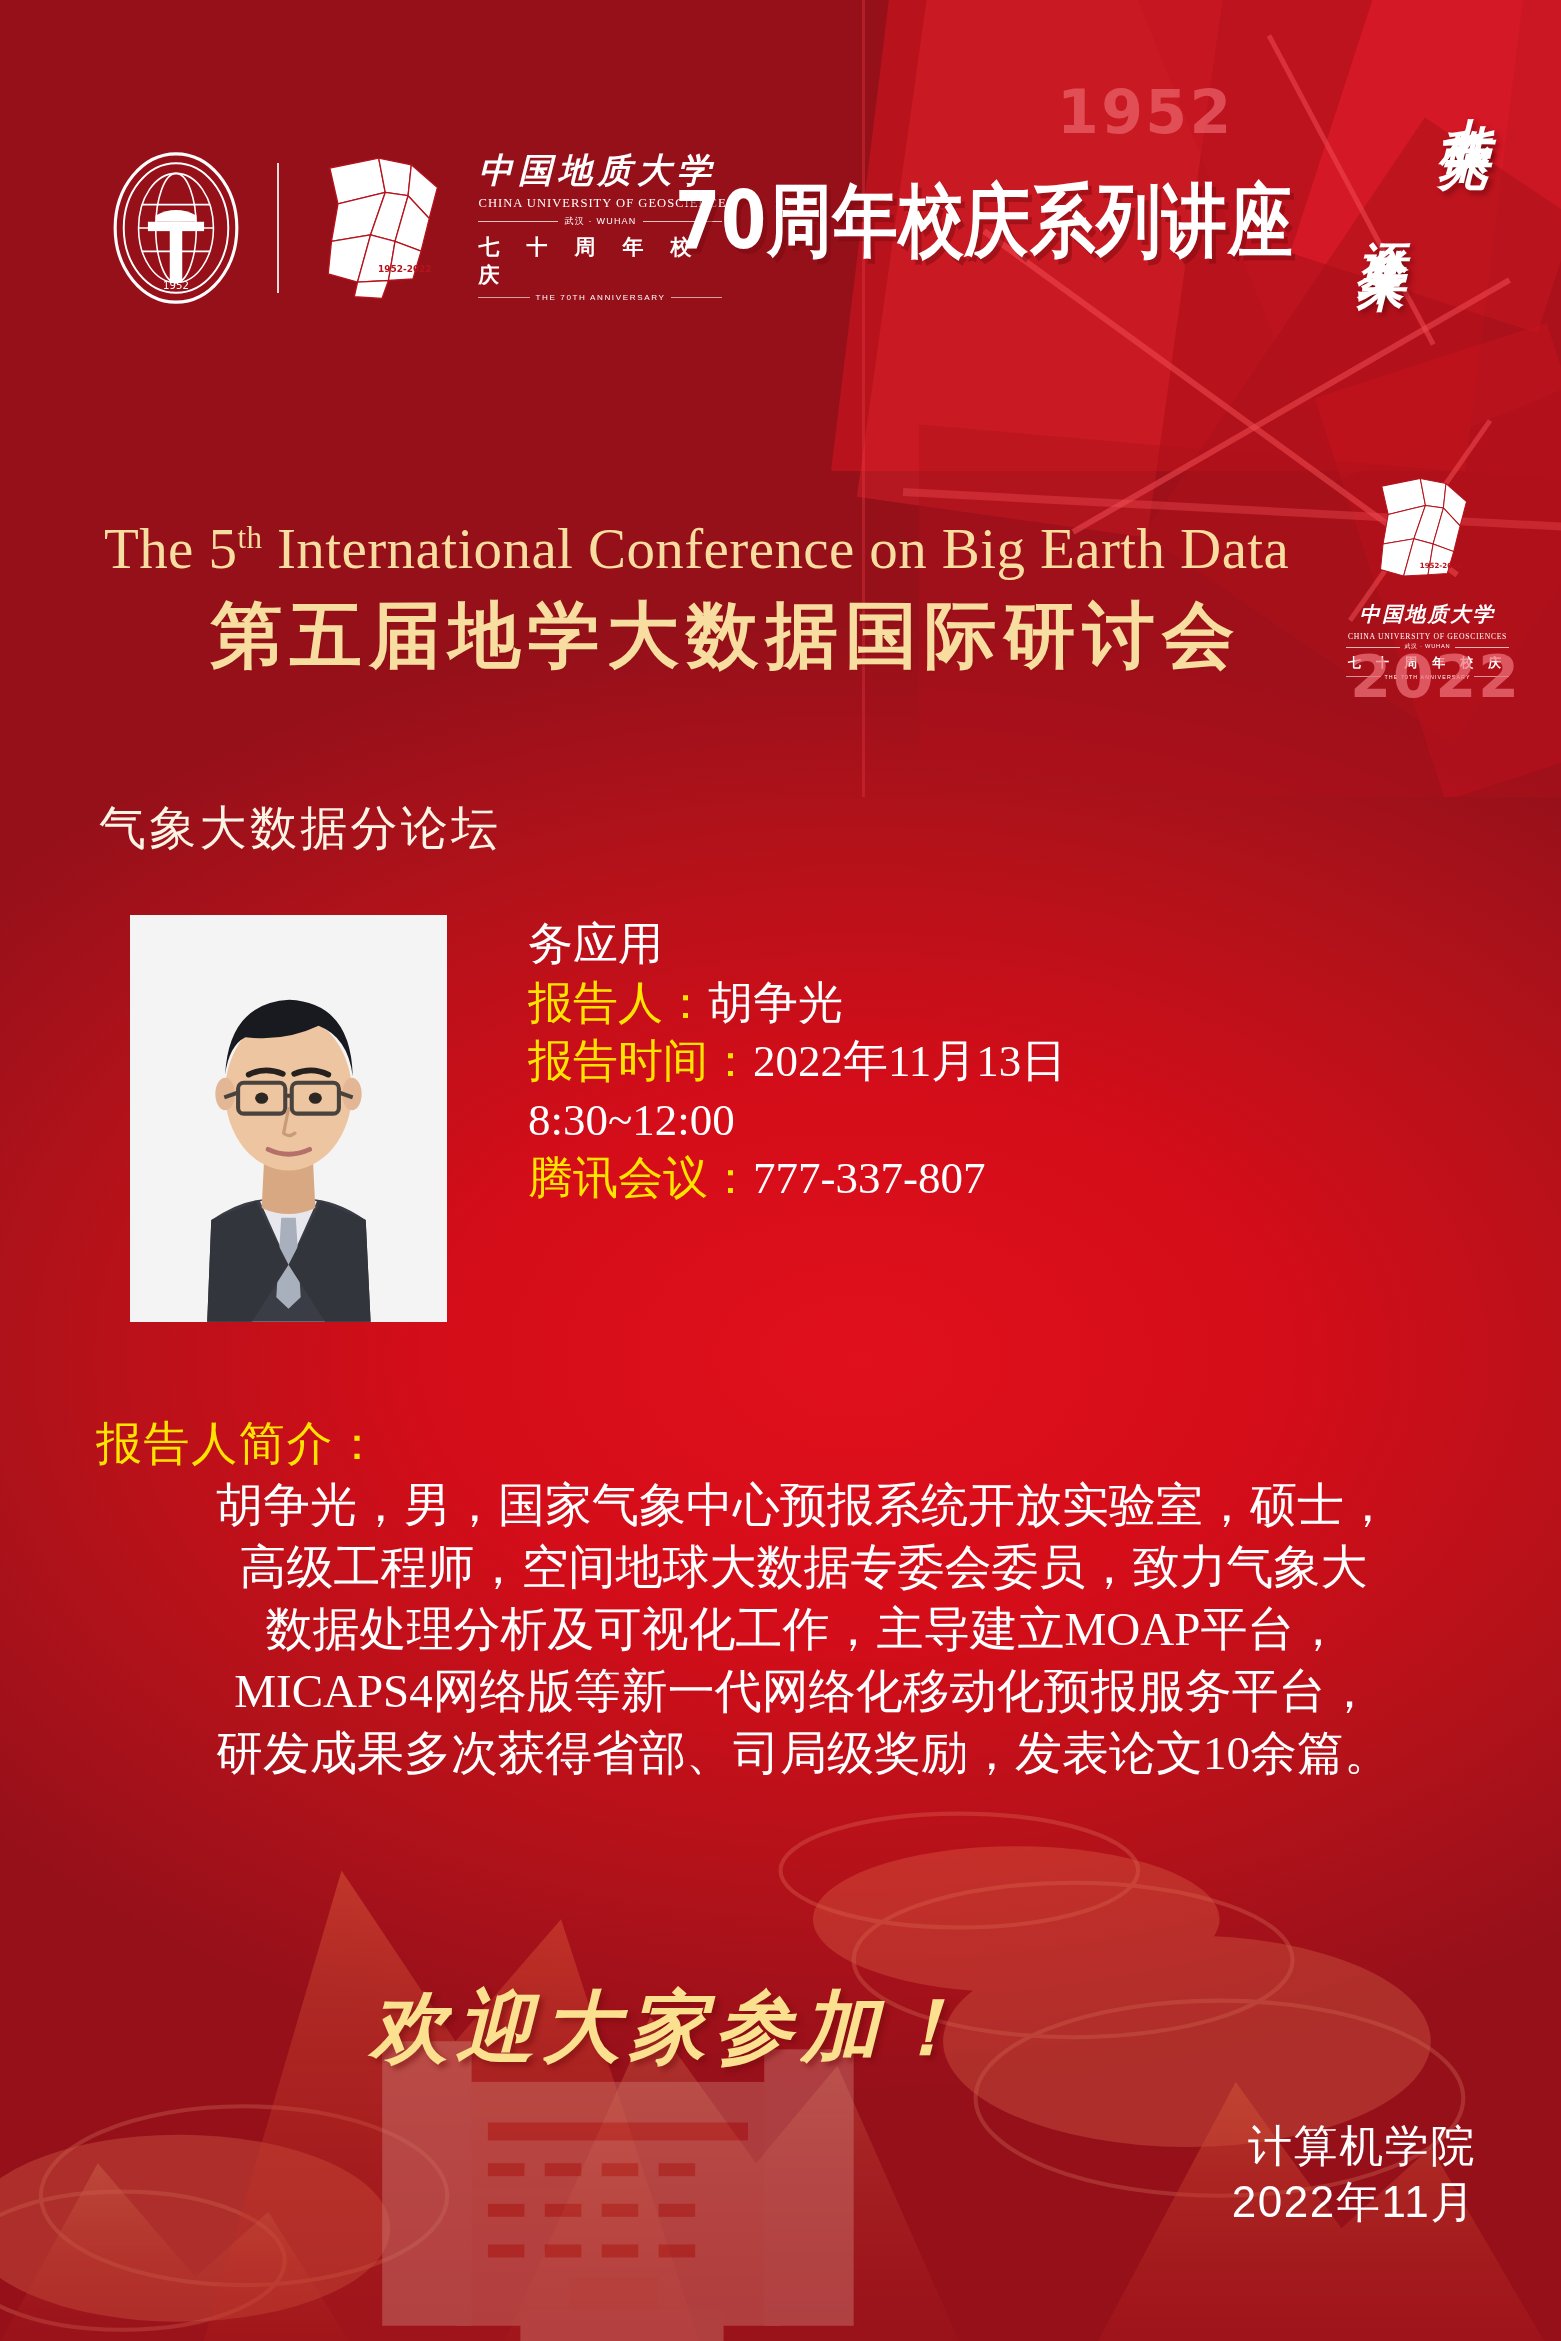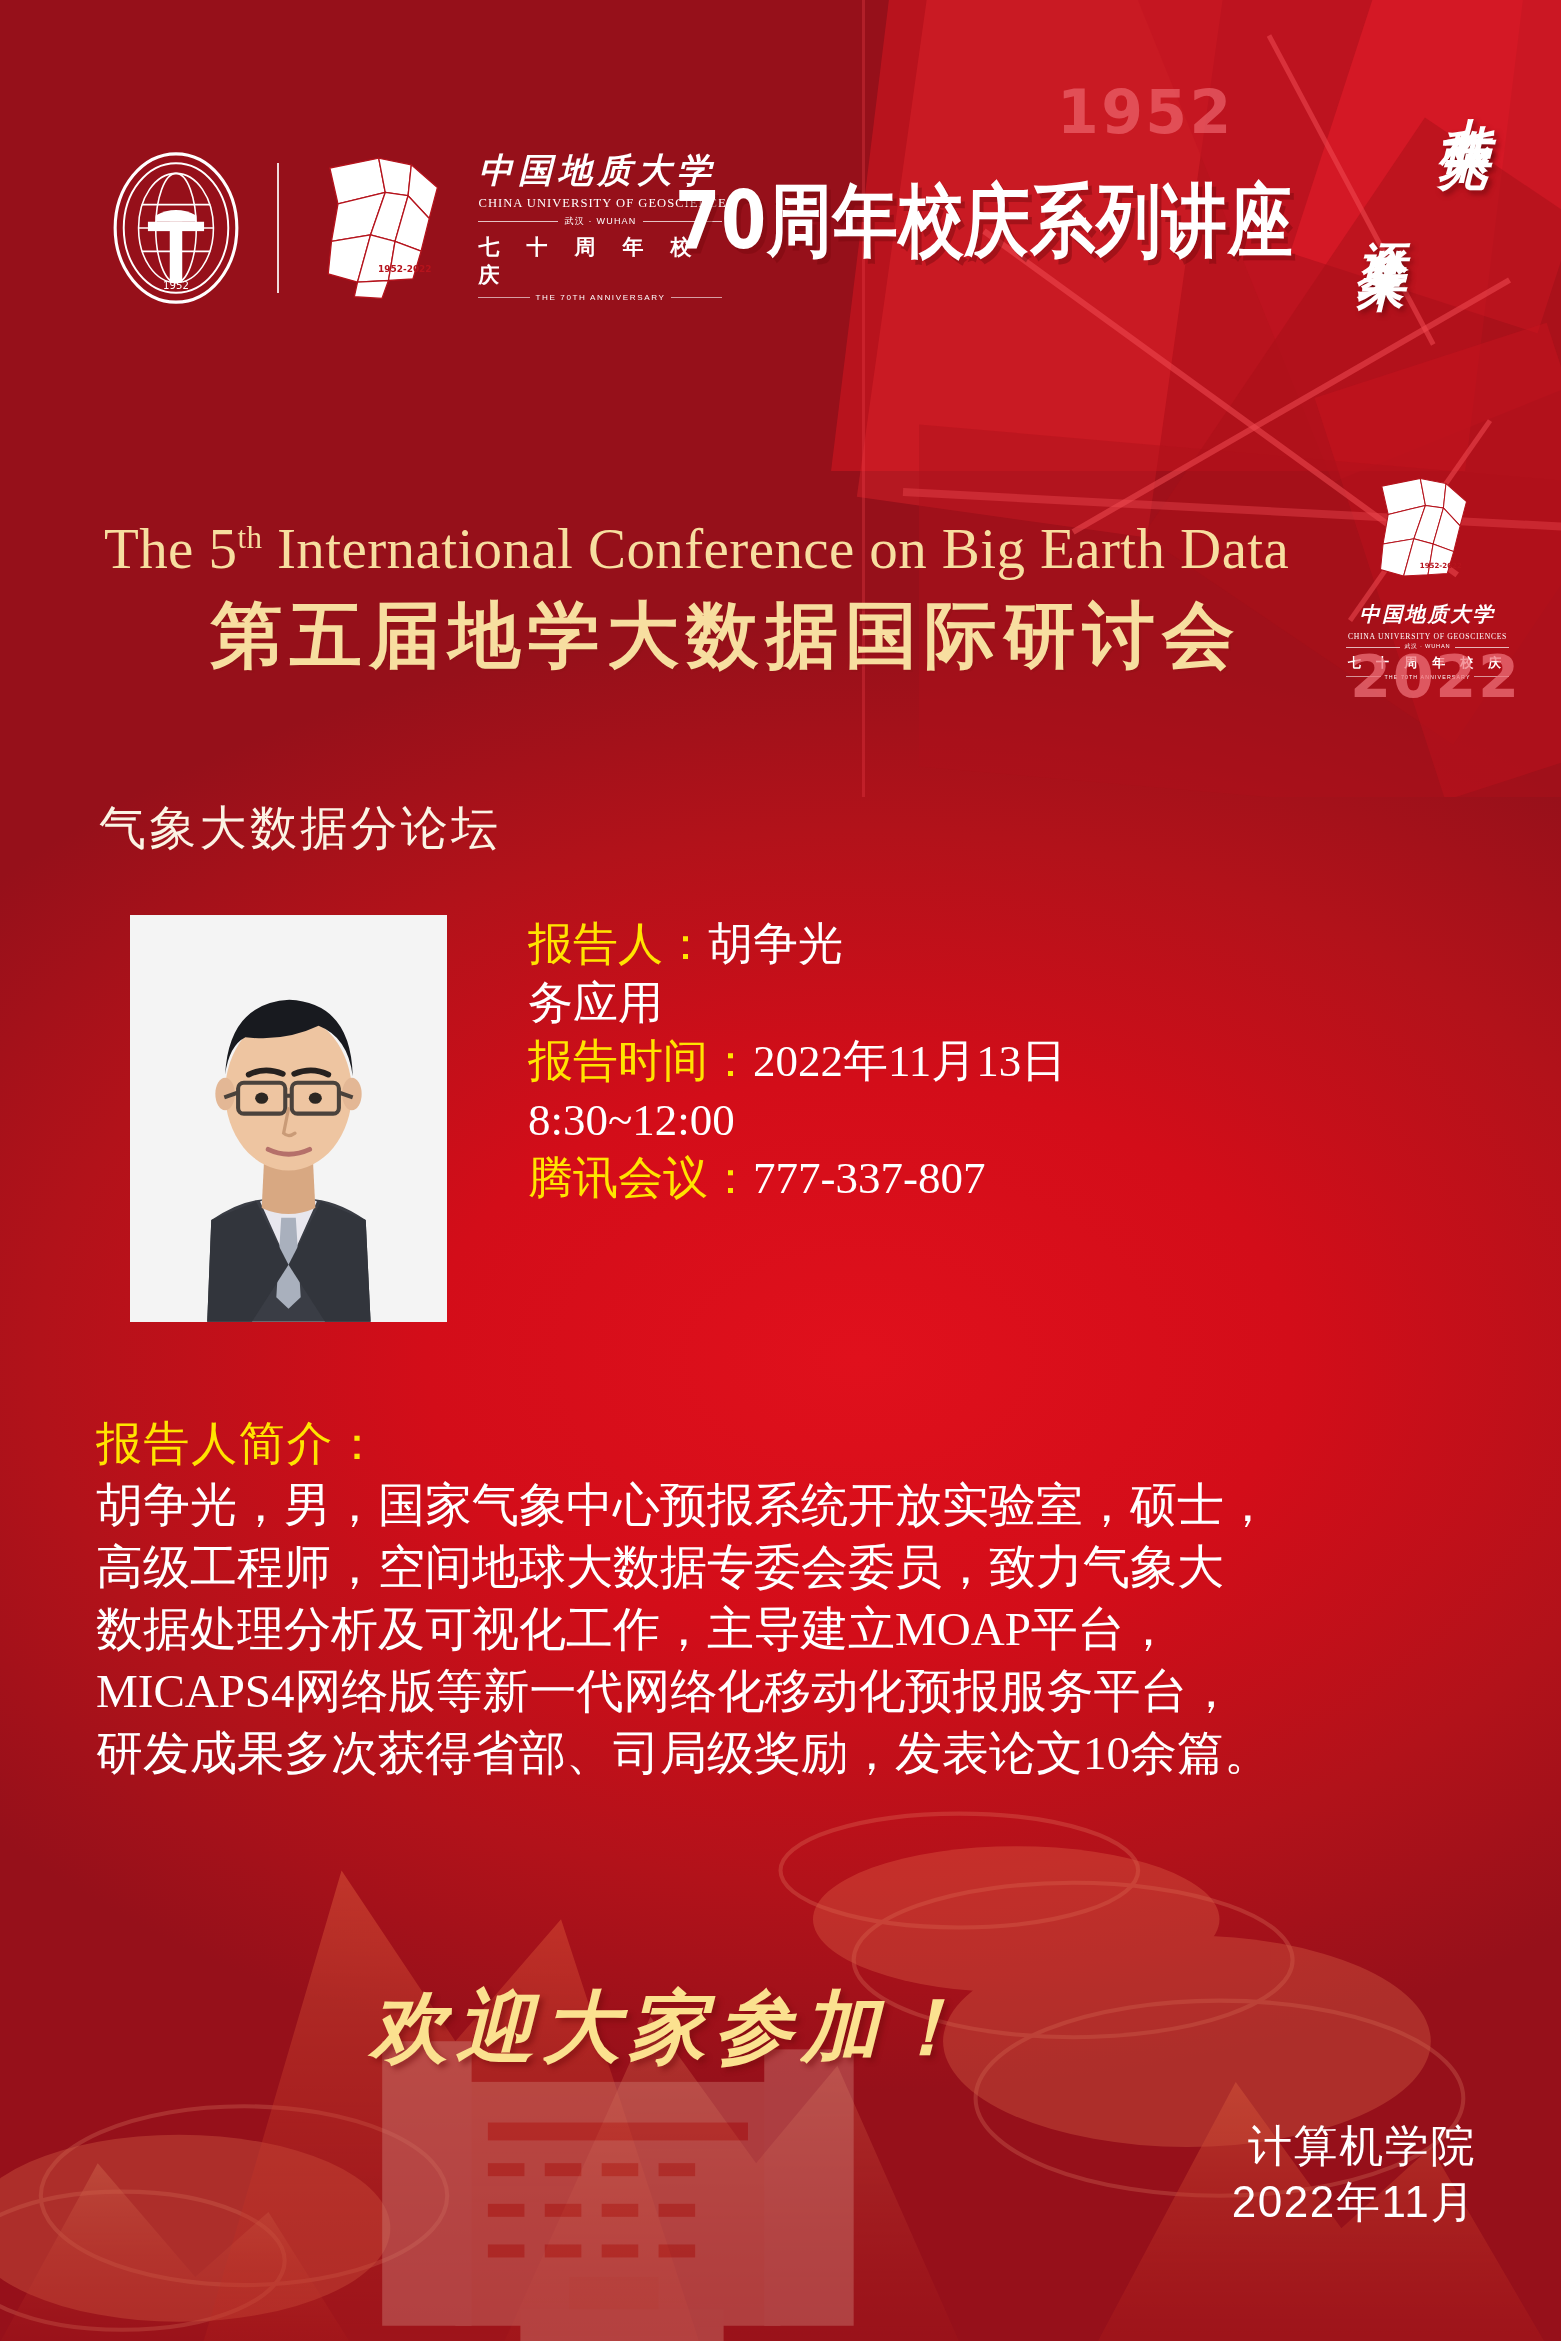--- a/index.html
+++ b/index.html
@@ -104,21 +104,21 @@
   .info{margin-left:81px;width:976px;font-family:"Liberation Serif","DejaVu Serif",serif;
      font-size:45px;line-height:1.30;color:#ffffff;}
   .info .lbl{color:#ffe400;}
   .info-line{white-space:pre-wrap;}
 
   
   .bio{position:absolute;left:96px;top:1415px;width:1415px;
      font-family:"Liberation Serif","DejaVu Serif",serif;}
   .bio-title{font-size:46px;color:#ffe400;letter-spacing:1.6px;line-height:1.25;}
   .bio-body{font-size:47px;color:#ffffff;line-height:1.32;letter-spacing:0px;
-     white-space:pre-line;margin-top:1.6px;}
+     white-space:pre-line;margin-top:1.6px;text-align:center;}
 
   
   .welcome{position:absolute;left:370px;top:1976px;font-size:78px;color:#fbe18f;
      font-family:Liberation Mono, monospace;font-weight:bold;font-style:italic;letter-spacing:8.1px;
      text-shadow:4.1px 4.1px 5.7px rgba(110,8,12,.45);}
   .footer{position:absolute;right:85px;top:2118px;text-align:right;color:#ffffff;
      font-size:44px;line-height:1.28;font-family:"Liberation Sans",sans-serif;letter-spacing:1.6px;}
 </style>
 </head>
 <body>
@@ -328,22 +328,22 @@
         </g>
         <ellipse cx="162" cy="225" rx="8" ry="7" fill="#2c2722"></ellipse>
         <ellipse cx="228" cy="225" rx="8" ry="7" fill="#2c2722"></ellipse>
 
         <path d="M195,238 L189,268 Q195,274 203,268" stroke="#c99b77" stroke-width="4" fill="none" stroke-linecap="round"></path>
         <path d="M170,288 Q195,300 221,288" stroke="#b5706a" stroke-width="6" fill="none" stroke-linecap="round"></path>
       </svg>
     </div>
 
     <div class="info">
+      <div class="info-line">务应用</div>
       <div class="info-line"><span class="lbl">报告人：</span><span>胡争光</span></div>
-      <div class="info-line">务应用</div>
       <div class="info-line"><span class="lbl">报告时间：</span><span>2022年11月13日</span></div>
       <div class="info-line">8:30~12:00</div>
       <div class="info-line"><span class="lbl">腾讯会议：</span><span>777-337-807</span></div>
     </div>
   </div>
 
   <div class="bio">
     <div class="bio-title">报告人简介：</div>
     <div class="bio-body">胡争光，男，国家气象中心预报系统开放实验室，硕士，
 高级工程师，空间地球大数据专委会委员，致力气象大

